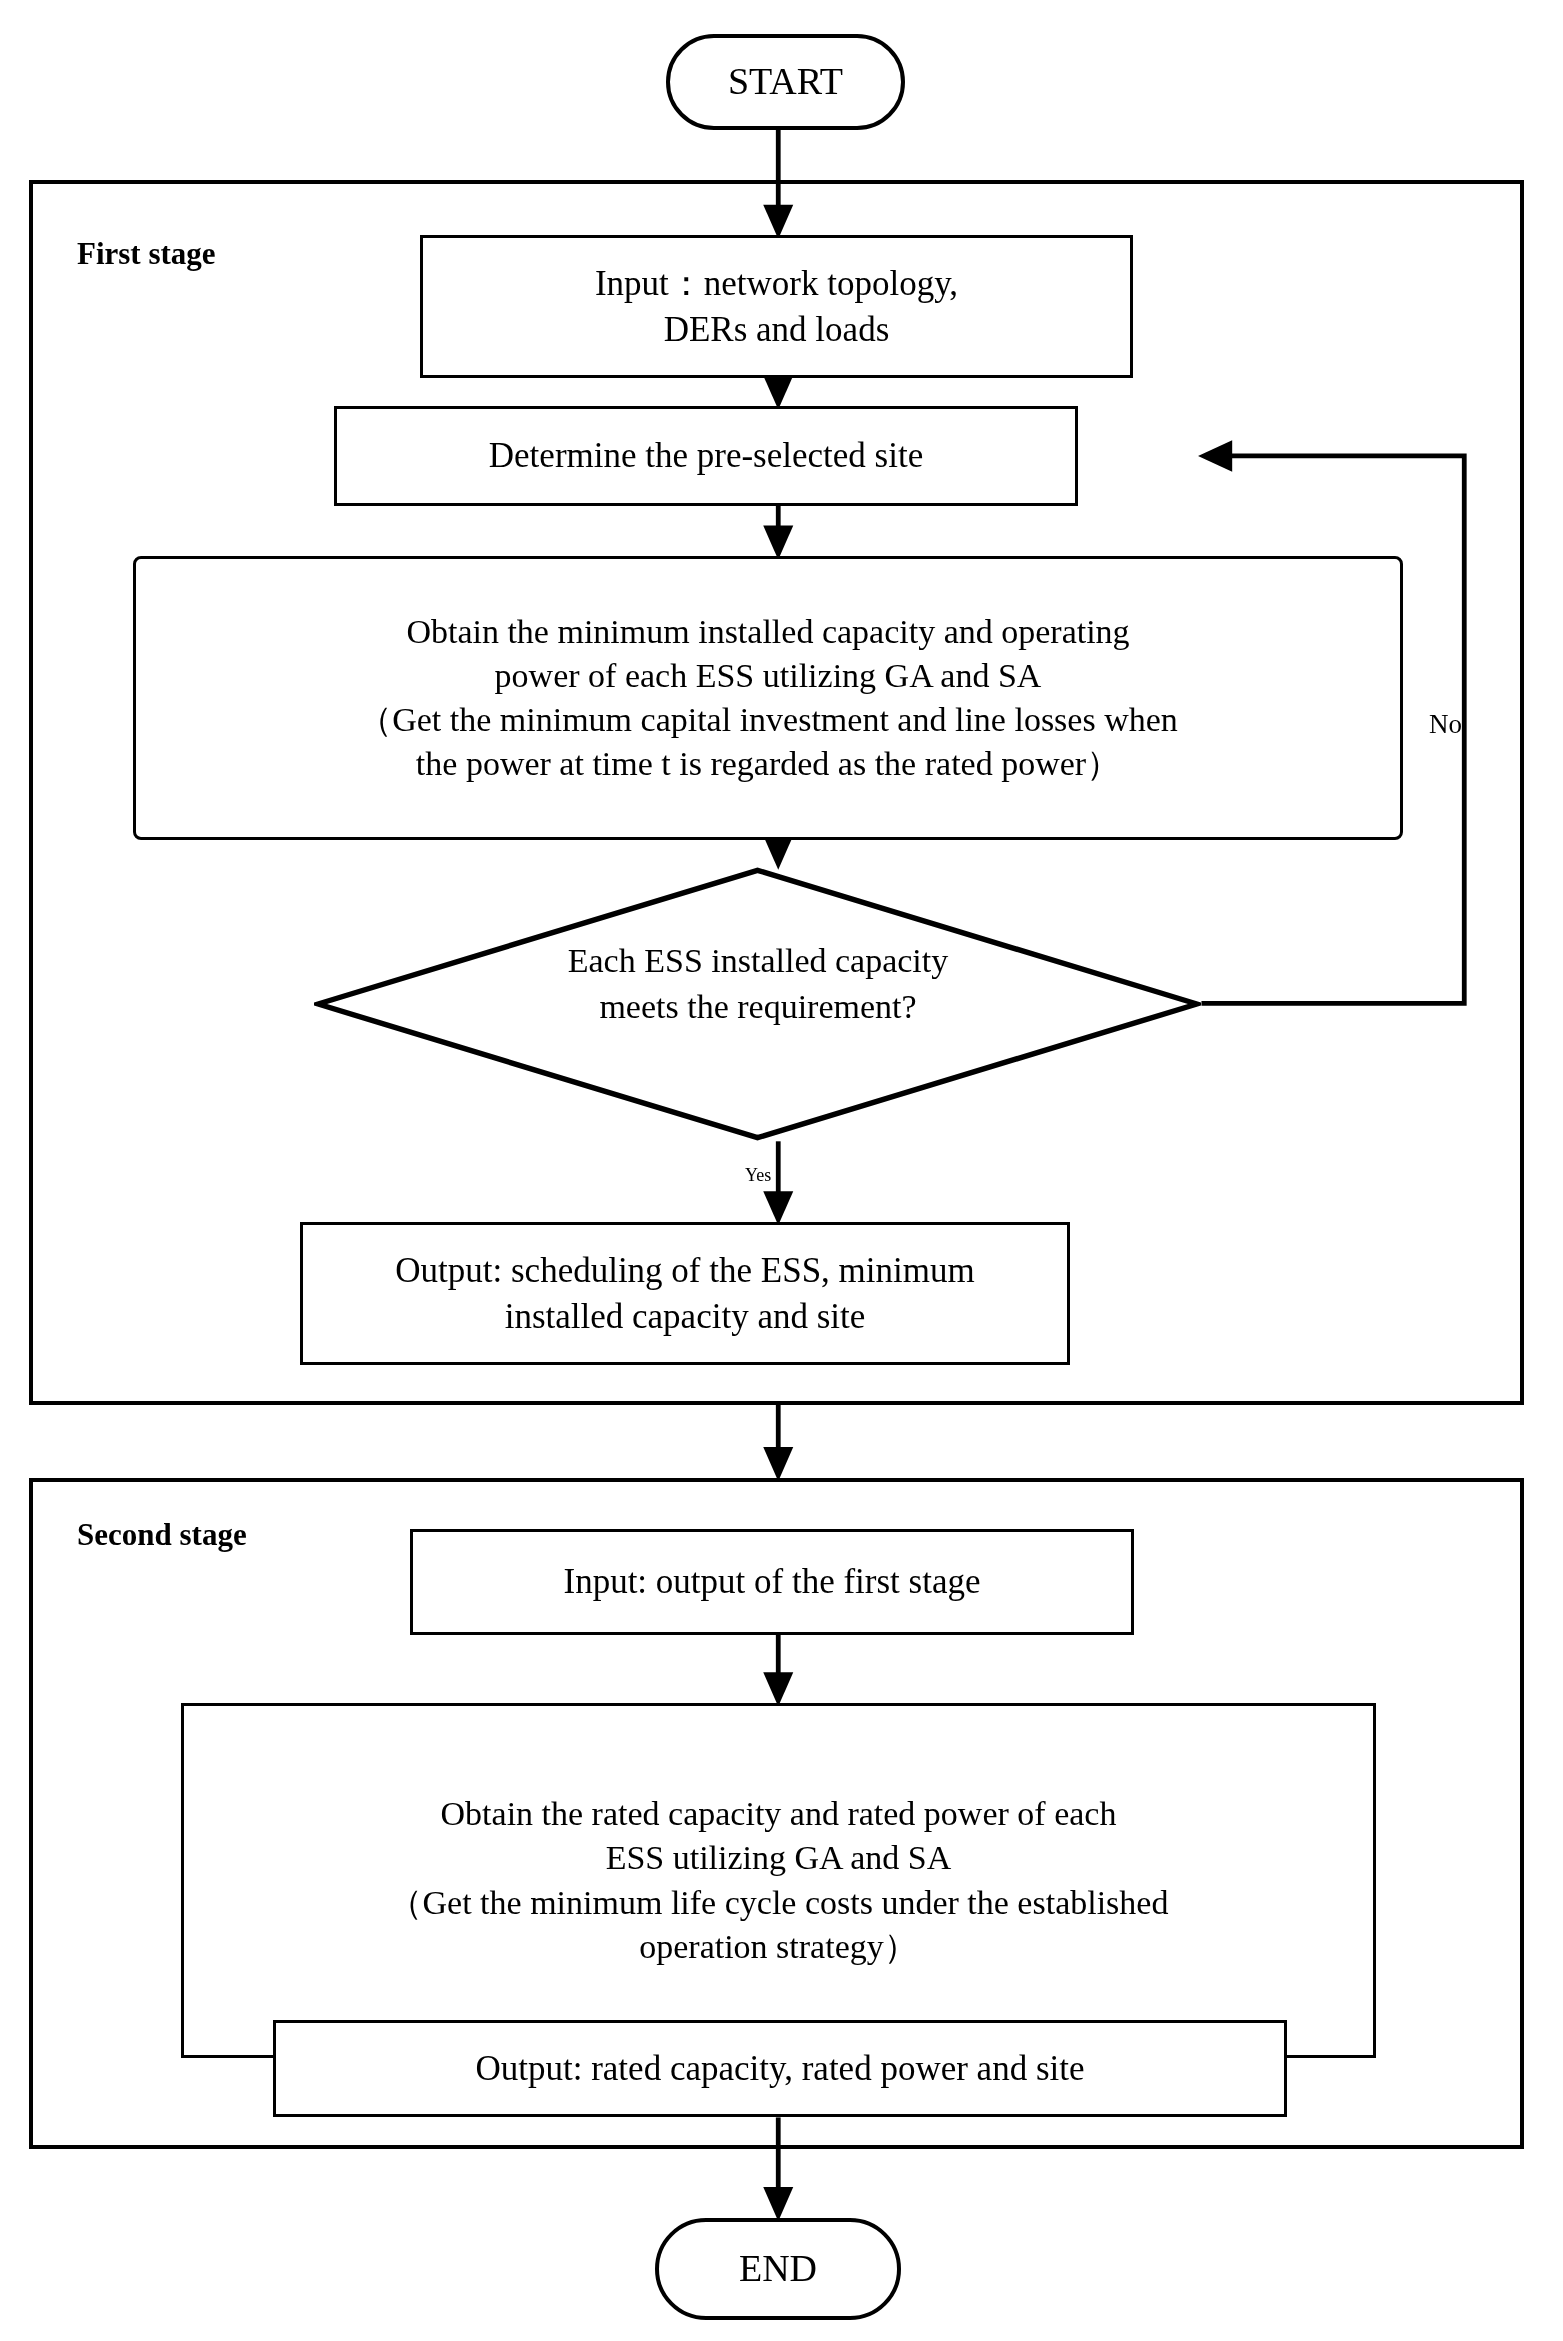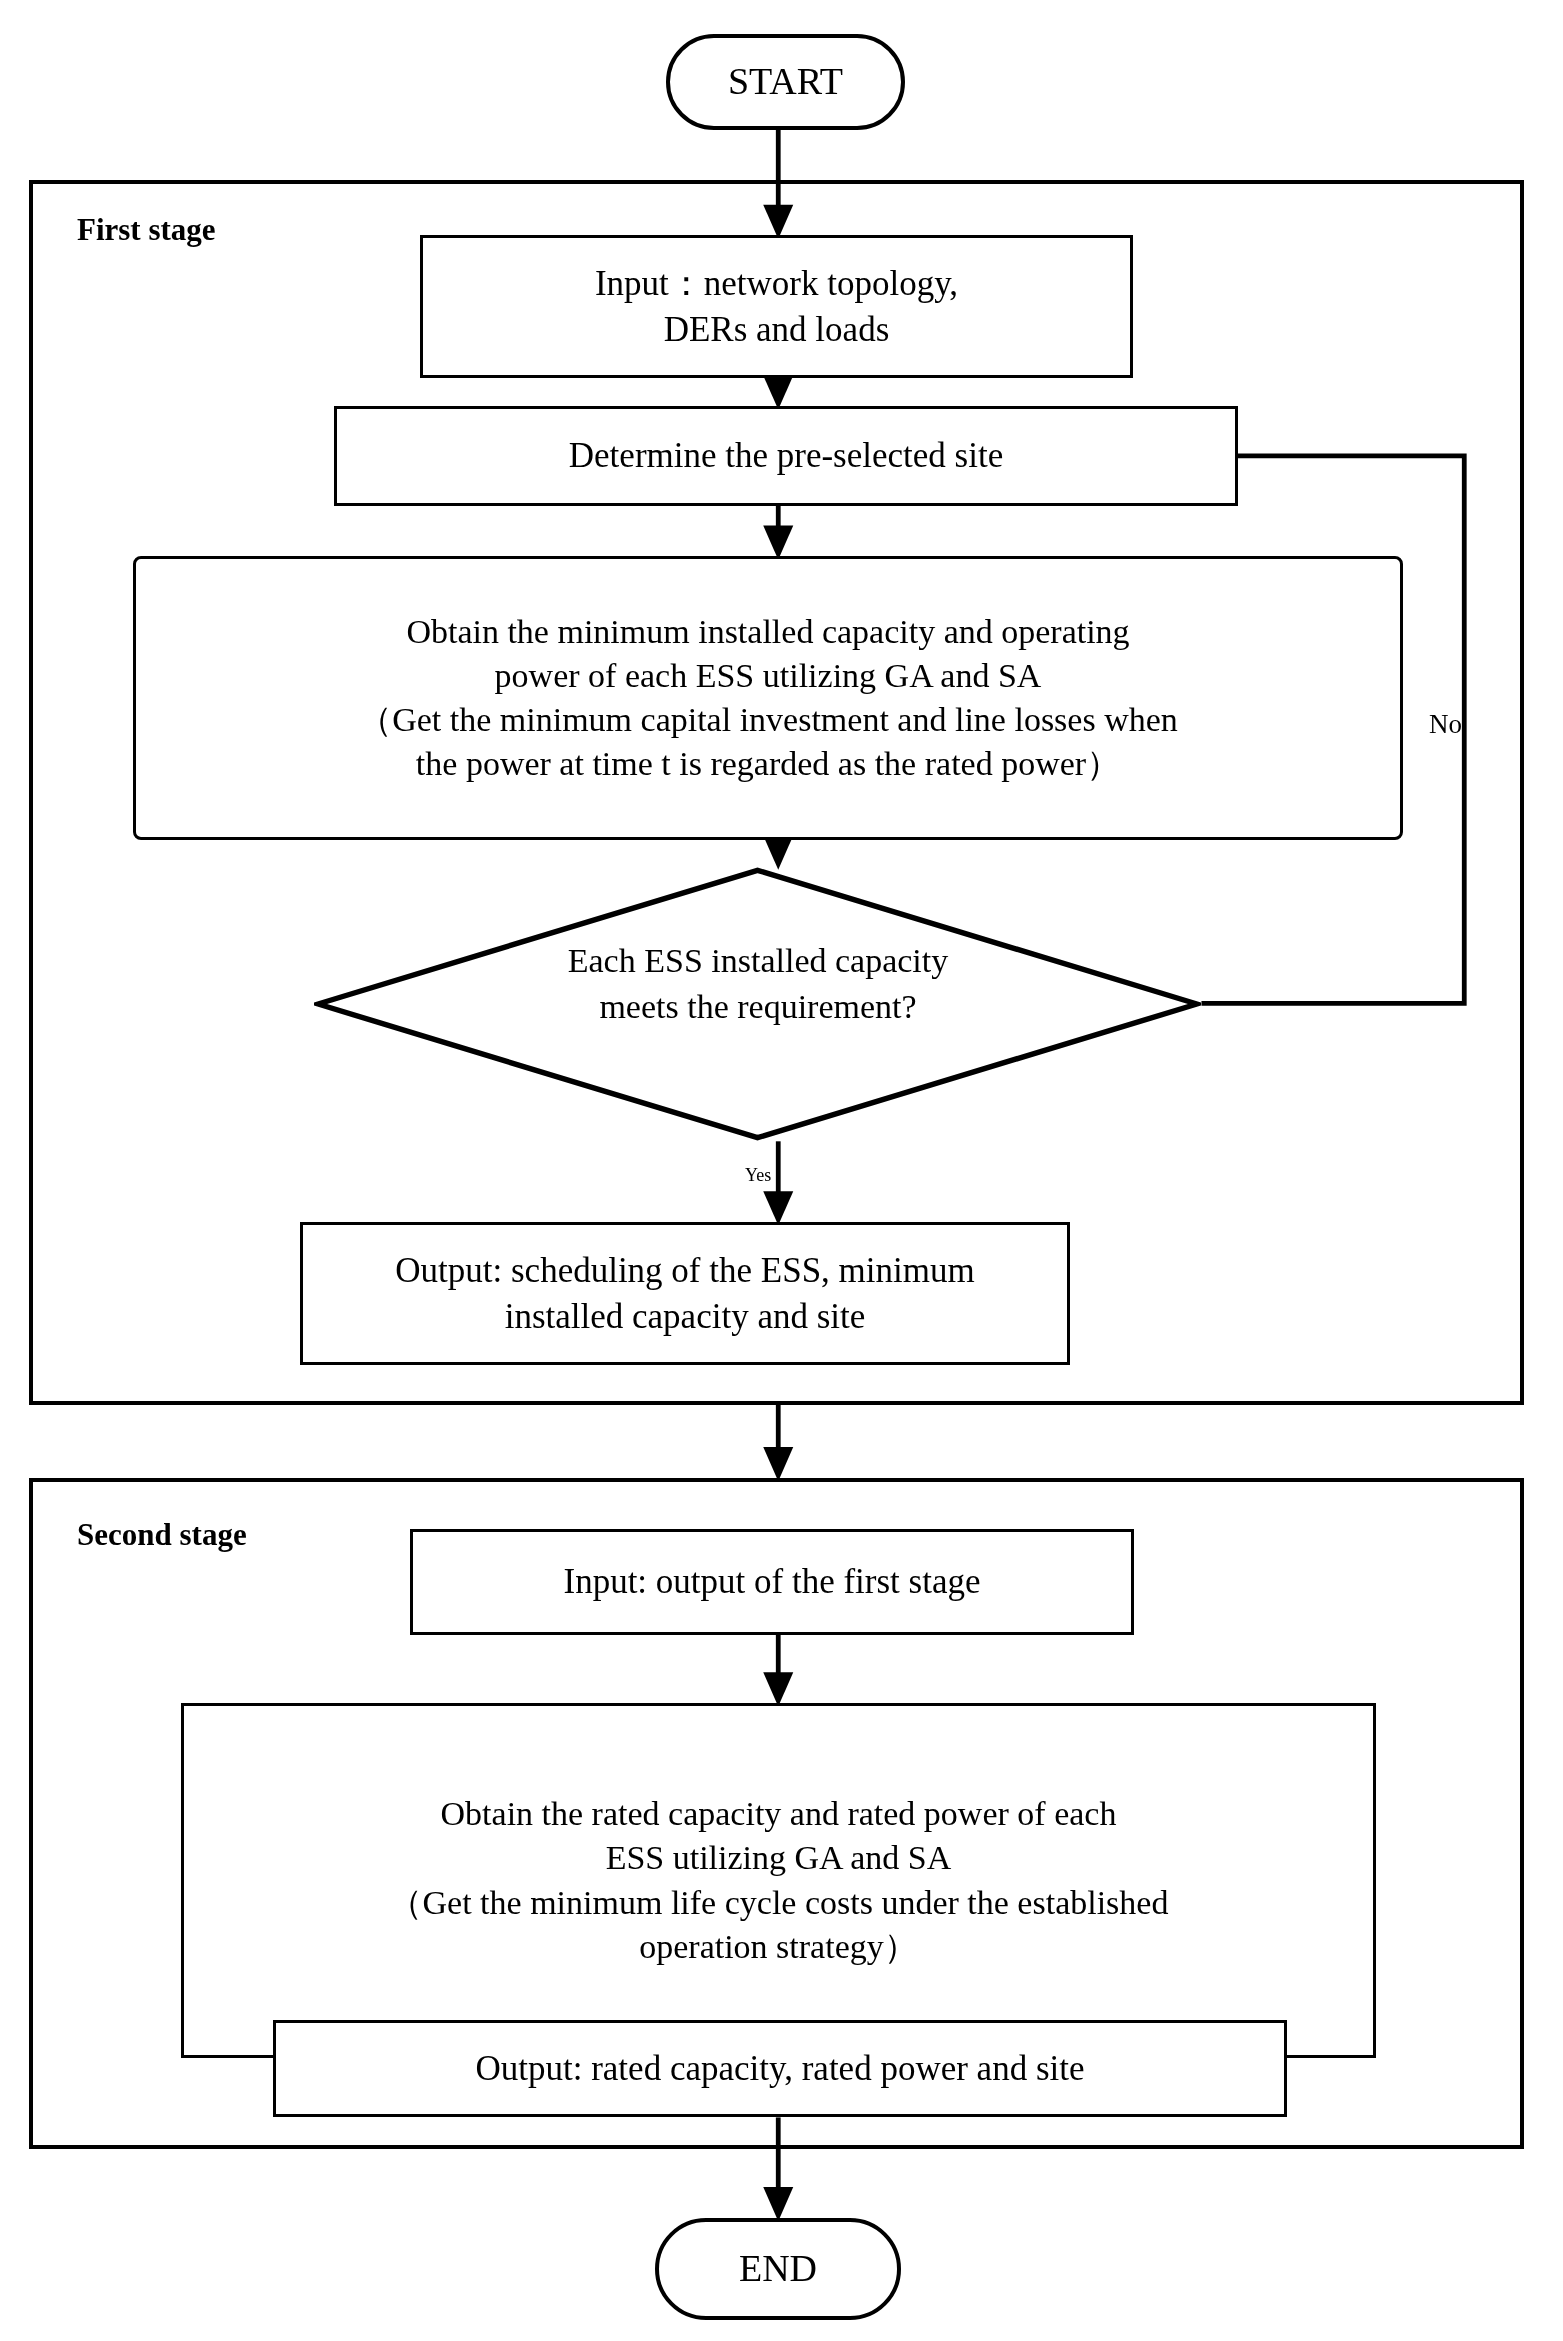--- a/index.html
+++ b/index.html
@@ -23,25 +23,25 @@
               overflow:visible; pointer-events:none; }
   svg.wires line, svg.wires polyline { stroke:#000; stroke-width:7; fill:none; }
   svg.wires polygon { fill:#000; }
 
   
   #start       { left:666px;  top:34px;   width:239px;  height:96px; font-size:38px; }
   #end         { left:655px;  top:2218px; width:246px;  height:102px; font-size:38px; }
 
   #stage1      { left:29px;   top:180px;  width:1495px; height:1225px; }
   #stage2      { left:29px;   top:1478px; width:1495px; height:671px; }
-  #stage1-label{ left:77px;  top:212px;  font-size:31px; }
+  #stage1-label{ left:77px;  top:236px;  font-size:31px; }
   #stage2-label{ left:77px;  top:1517px; font-size:31px; }
 
   #box-input1  { left:420px;  top:235px;  width:713px; height:143px; font-size:35px; }
-  #box-site    { left:334px;  top:406px;  width:904px; height:100px; font-size:35px; }
+  #box-site    { left:334px;  top:406px;  width:744px; height:100px; font-size:35px; }
   #box-obtain1 { left:133px;  top:556px;  width:1270px; height:284px; font-size:34px;border-radius:8px; }
   #box-output1 { left:300px;  top:1222px; width:770px; height:143px; font-size:35px; }
 
   #box-input2  { left:410px;  top:1529px; width:724px; height:106px; font-size:35px; }
   #box-obtain2 { left:181px;  top:1703px; width:1195px; height:355px; font-size:34px; }
   #box-output2 { left:273px;  top:2020px; width:1014px; height:97px; font-size:35px; }
 
   #diamond-wrap { position:absolute; left:314px; top:866px; width:887px; height:276px; }
   #diamond-wrap .dtext { position:absolute; left:123px; top:72px; width:642px;
                          text-align:center; font-size:34px; line-height:1.35; white-space:pre-line; }

